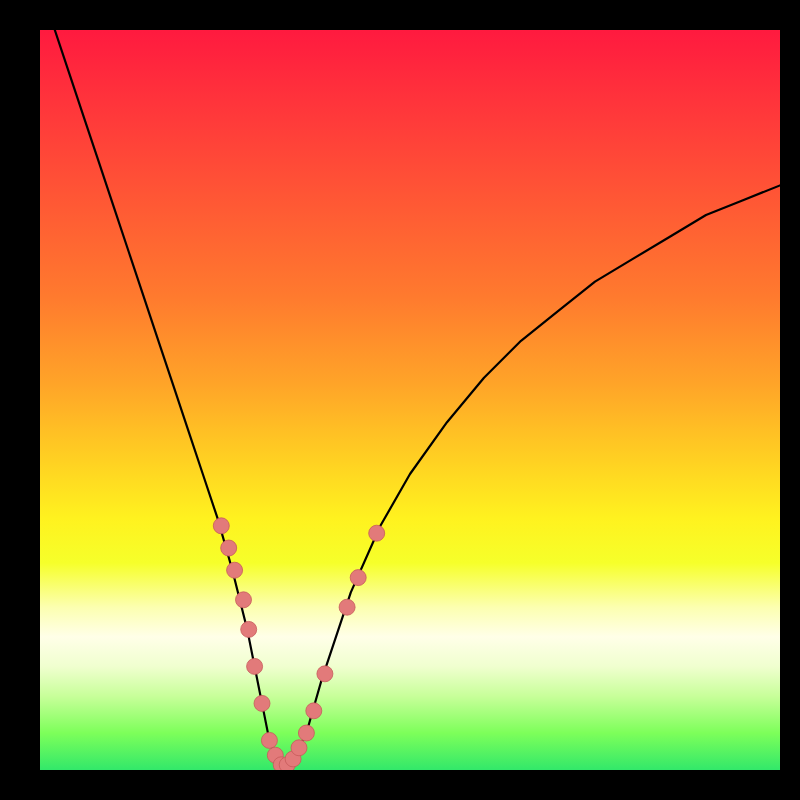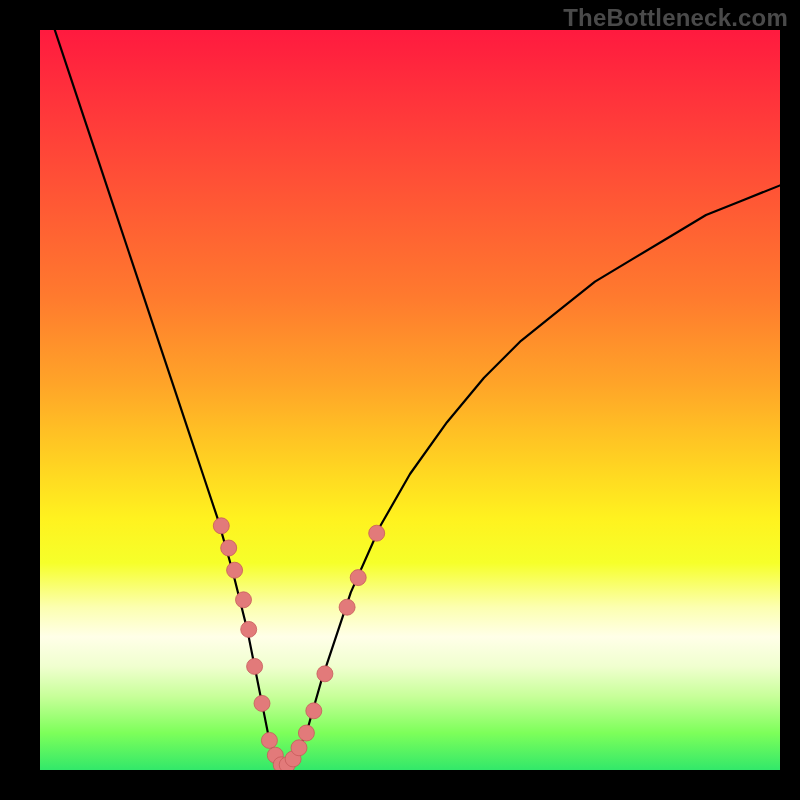--- a/index.html
+++ b/index.html
@@ -70,21 +70,20 @@
   .marker {
     fill: #e27a7a;
     stroke: #c65a5a;
     stroke-width: 0.8;
   }
 </style>
 </head>
 <body>
 
 <div class="frame">
-  <div class="watermark">TheBottleneck.com</div>
 
   <div class="plot-area"></div>
 
   <svg class="curve" viewBox="0 0 740 740" preserveAspectRatio="none">
     <path id="curve-path" class="curve-path" d="M14.8 0.0 L29.6 44.4 L44.4 88.8 L59.2 133.2 L74.0 177.6 L88.8 222.0 L103.6 266.4 L118.4 310.8 L133.2 355.2 L148.0 399.6 L162.8 444.0 L177.6 488.4 L192.4 540.2 L207.2 599.4 L222.0 673.4 L229.4 710.4 L236.8 732.6 L244.2 740.0 L251.6 732.6 L266.4 703.0 L281.2 651.2 L310.8 562.4 L340.4 495.8 L370.0 444.0 L407.0 392.2 L444.0 347.8 L481.0 310.8 L518.0 281.2 L555.0 251.6 L592.0 229.4 L629.0 207.2 L666.0 185.0 L703.0 170.2 L740.0 155.4"></path>
     <g id="marker-group">
         <circle cx="181.3" cy="495.8" r="8" class="marker"></circle>
         <circle cx="188.7" cy="518.0" r="8" class="marker"></circle>
         <circle cx="194.6" cy="540.2" r="8" class="marker"></circle>
         <circle cx="203.5" cy="569.8" r="8" class="marker"></circle>

